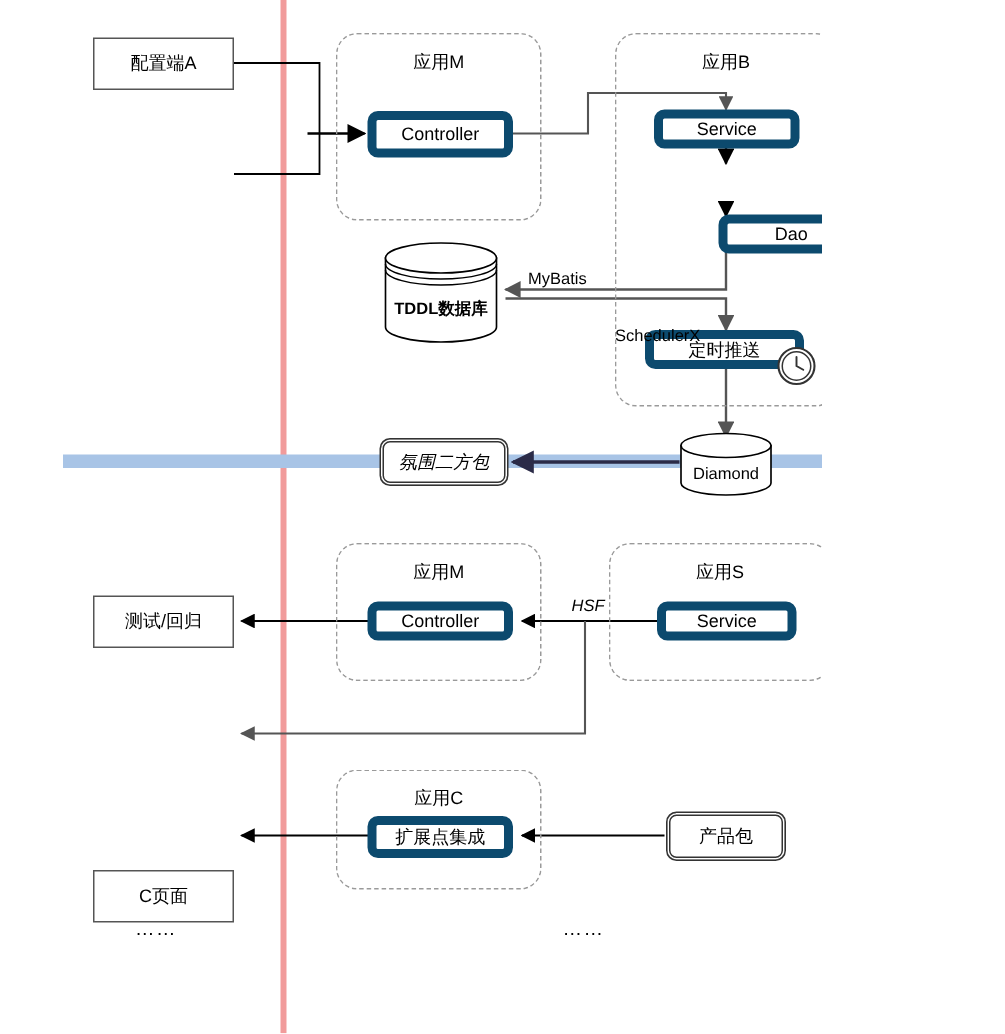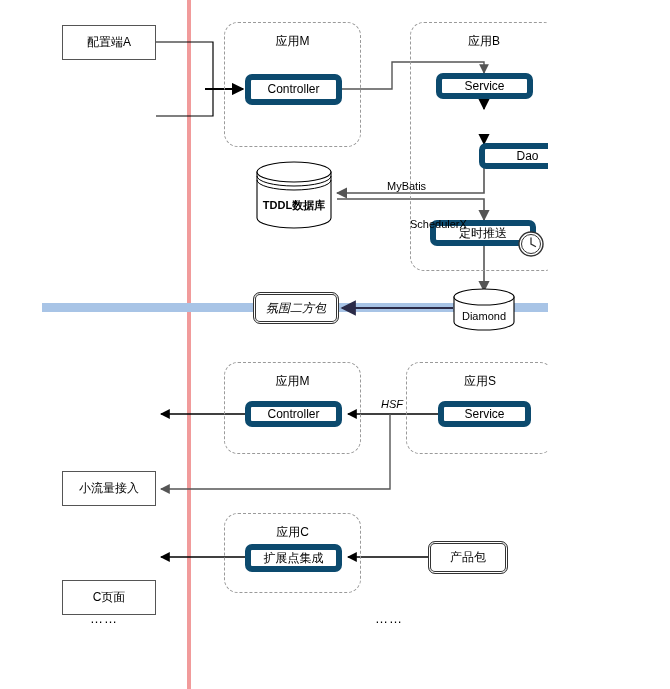--- a/index.html
+++ b/index.html
@@ -167,51 +167,51 @@
   <div class="cyl" style="left:255px; top:160px; width:78px; height:70px;font-weight:bold;">
     <svg viewBox="0 0 78 70" style="width:78px; height:70px;">
       <path d="M 2 12 L 2 58 A 37 10 0 0 0 76 58 L 76 12 Z" fill="#ffffff" stroke="#000000" stroke-width="1.1"></path>
       <ellipse cx="39" cy="12" rx="37" ry="10" fill="#ffffff" stroke="#000000" stroke-width="1.1"></ellipse>
       <path d="M 2 16 A 37 10 0 0 0 76 16" fill="none" stroke="#000000" stroke-width="1"></path>
       <path d="M 2 20 A 37 10 0 0 0 76 20" fill="none" stroke="#000000" stroke-width="1"></path>
     </svg>
     <div class="fs11" style="position:absolute; left:0; top:38px; width:78px; text-align:center;">TDDL数据库</div>
   </div>
 
-  <div class="label fs11" style="left:352px; top:180px;margin-left:35px;">MyBatis</div>
+  <div class="label fs11" style="left:352px; top:180px;">MyBatis</div>
   <div class="label fs11" style="left:410px; top:202px;margin-top:16px;">SchedulerX</div>
 
   <div class="node double fs12" style="left:253px; top:292px; width:86px; height:32px;font-style:italic;">氛围二方包</div>
 
   <div class="cyl" style="left:452px; top:288px; width:64px; height:44px;">
     <svg viewBox="0 0 64 44" style="width:64px; height:44px;">
       <path d="M 2 9 L 2 34 A 30 8 0 0 0 62 34 L 62 9 Z" fill="#ffffff" stroke="#000000" stroke-width="1.1"></path>
       <ellipse cx="32" cy="9" rx="30" ry="8" fill="#ffffff" stroke="#000000" stroke-width="1.1"></ellipse>
     </svg>
     <div class="fs11" style="position:absolute; left:0; top:22px; width:64px; text-align:center;">Diamond</div>
   </div>
 
-  <div class="node rect fs12" style="left:62px; top:471px; width:94px; height:35px;">小流量接入</div>
+  <div class="node rect fs12" style="left:62px; top:397px; width:94px; height:35px;">测试/回归</div>
   <div class="node rect fs12" style="left:62px; top:540px; width:94px; height:35px;margin-top:40px;">C页面</div>
 
   <div class="group" style="left:224px; top:362px; width:137px; height:92px;">
     <div class="group-label fs12">应用M</div>
   </div>
   <div class="node rounded fs12" style="left:245px; top:401px; width:97px; height:26px;">Controller</div>
 
   <div class="group" style="left:406px; top:362px; width:148px; height:92px;">
     <div class="group-label fs12">应用S</div>
   </div>
   <div class="node rounded fs12" style="left:438px; top:401px; width:93px; height:26px;">Service</div>
 
   <div class="label fs11" style="left:381px; top:398px;font-style:italic;">HSF</div>
 
   <div class="group" style="left:224px; top:513px; width:137px; height:80px;">
     <div class="group-label fs12">应用C</div>
   </div>
   <div class="node rounded fs12" style="left:245px; top:544px; width:97px; height:28px;">扩展点集成</div>
 
-  <div class="node double fs12" style="left:428px; top:541px; width:80px; height:33px;">产品包</div>
+  <div class="node double fs12" style="left:444px; top:541px; width:80px; height:33px;">产品包</div>
 
   <div class="dots fs13" style="left:90px; top:611px;">……</div>
   <div class="dots fs13" style="left:375px; top:611px;">……</div>
 
 </div>
 
 </body></html>

